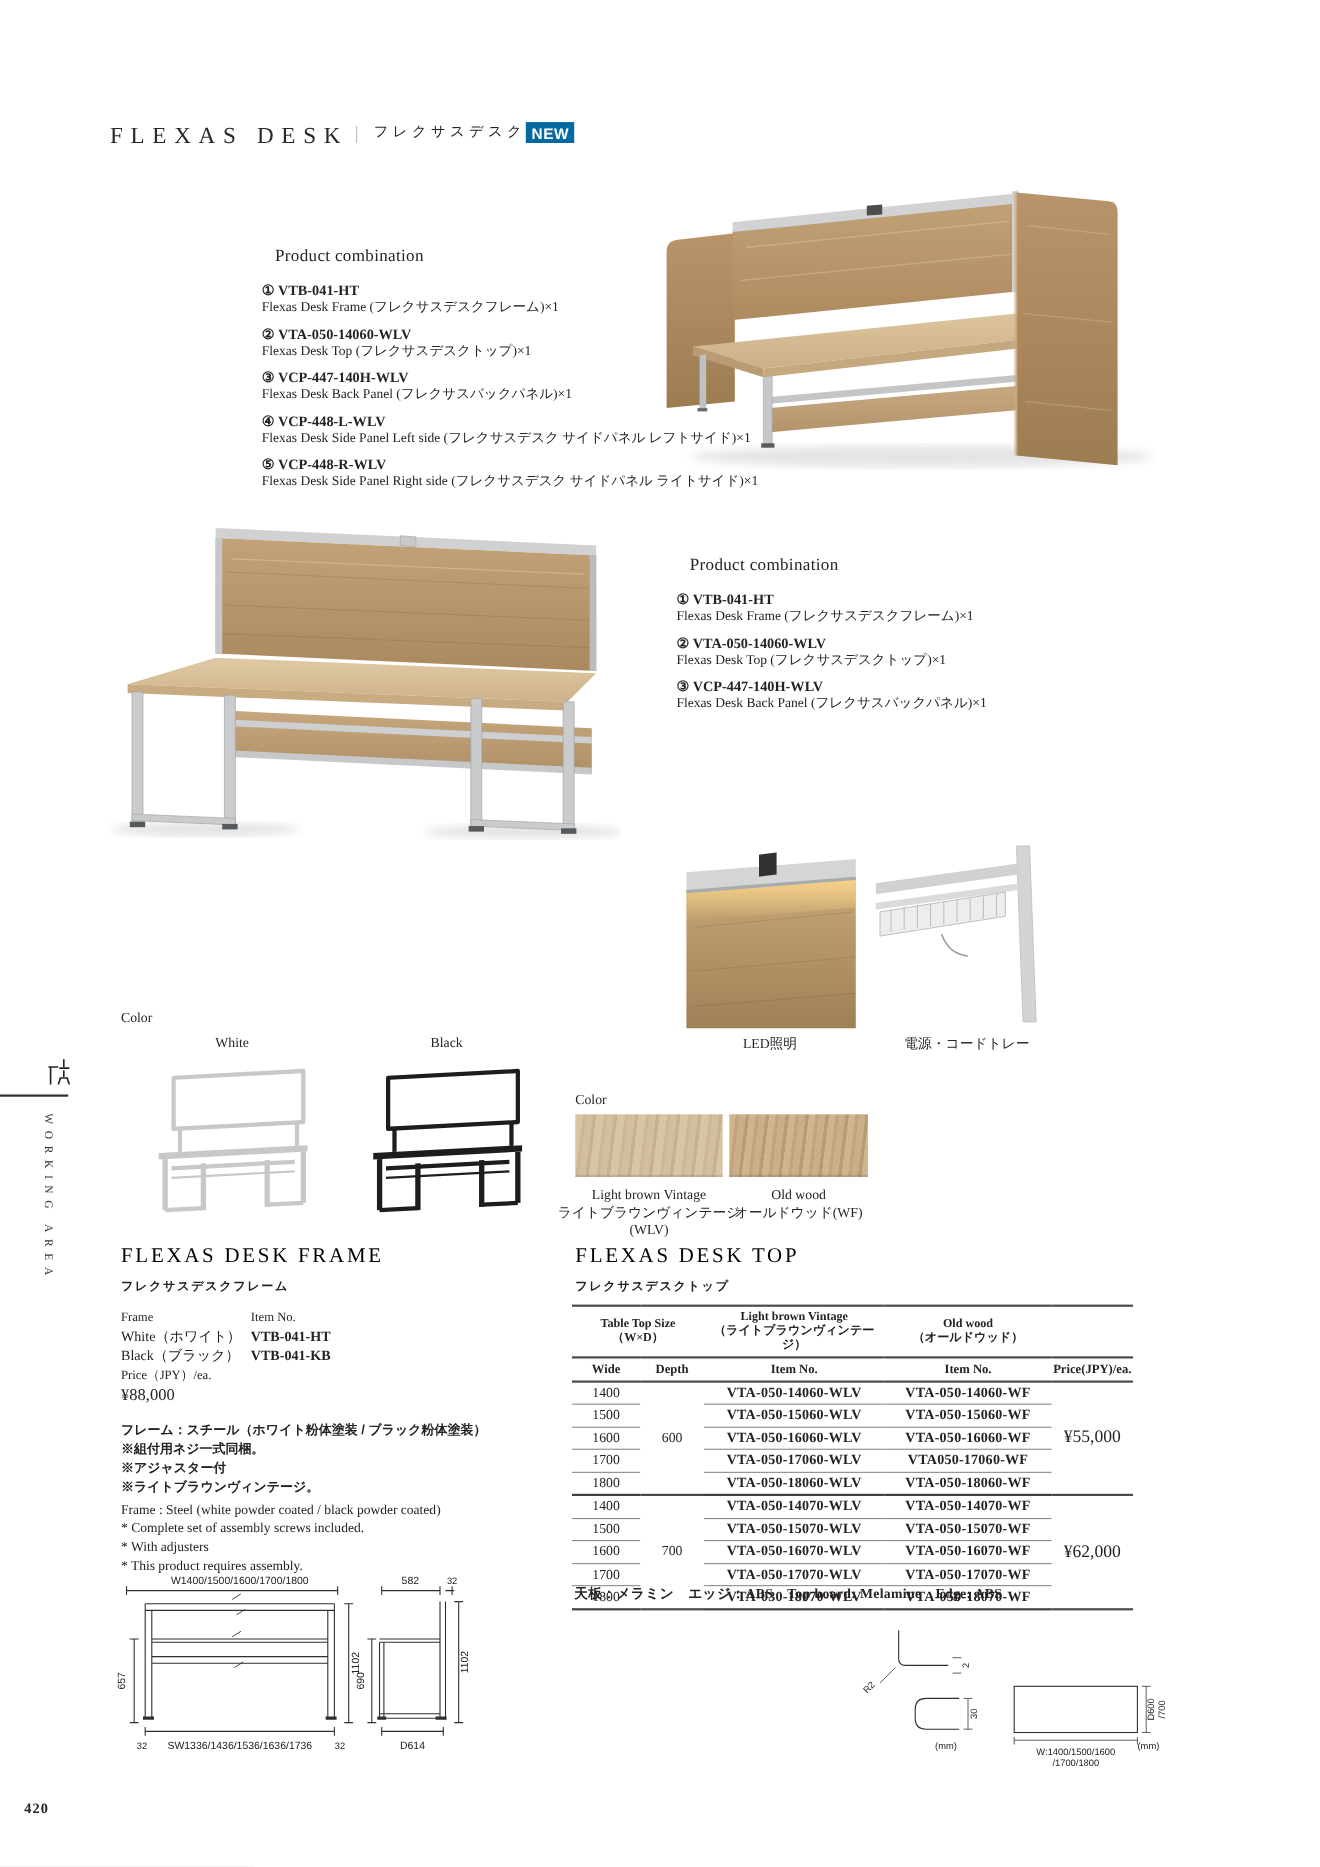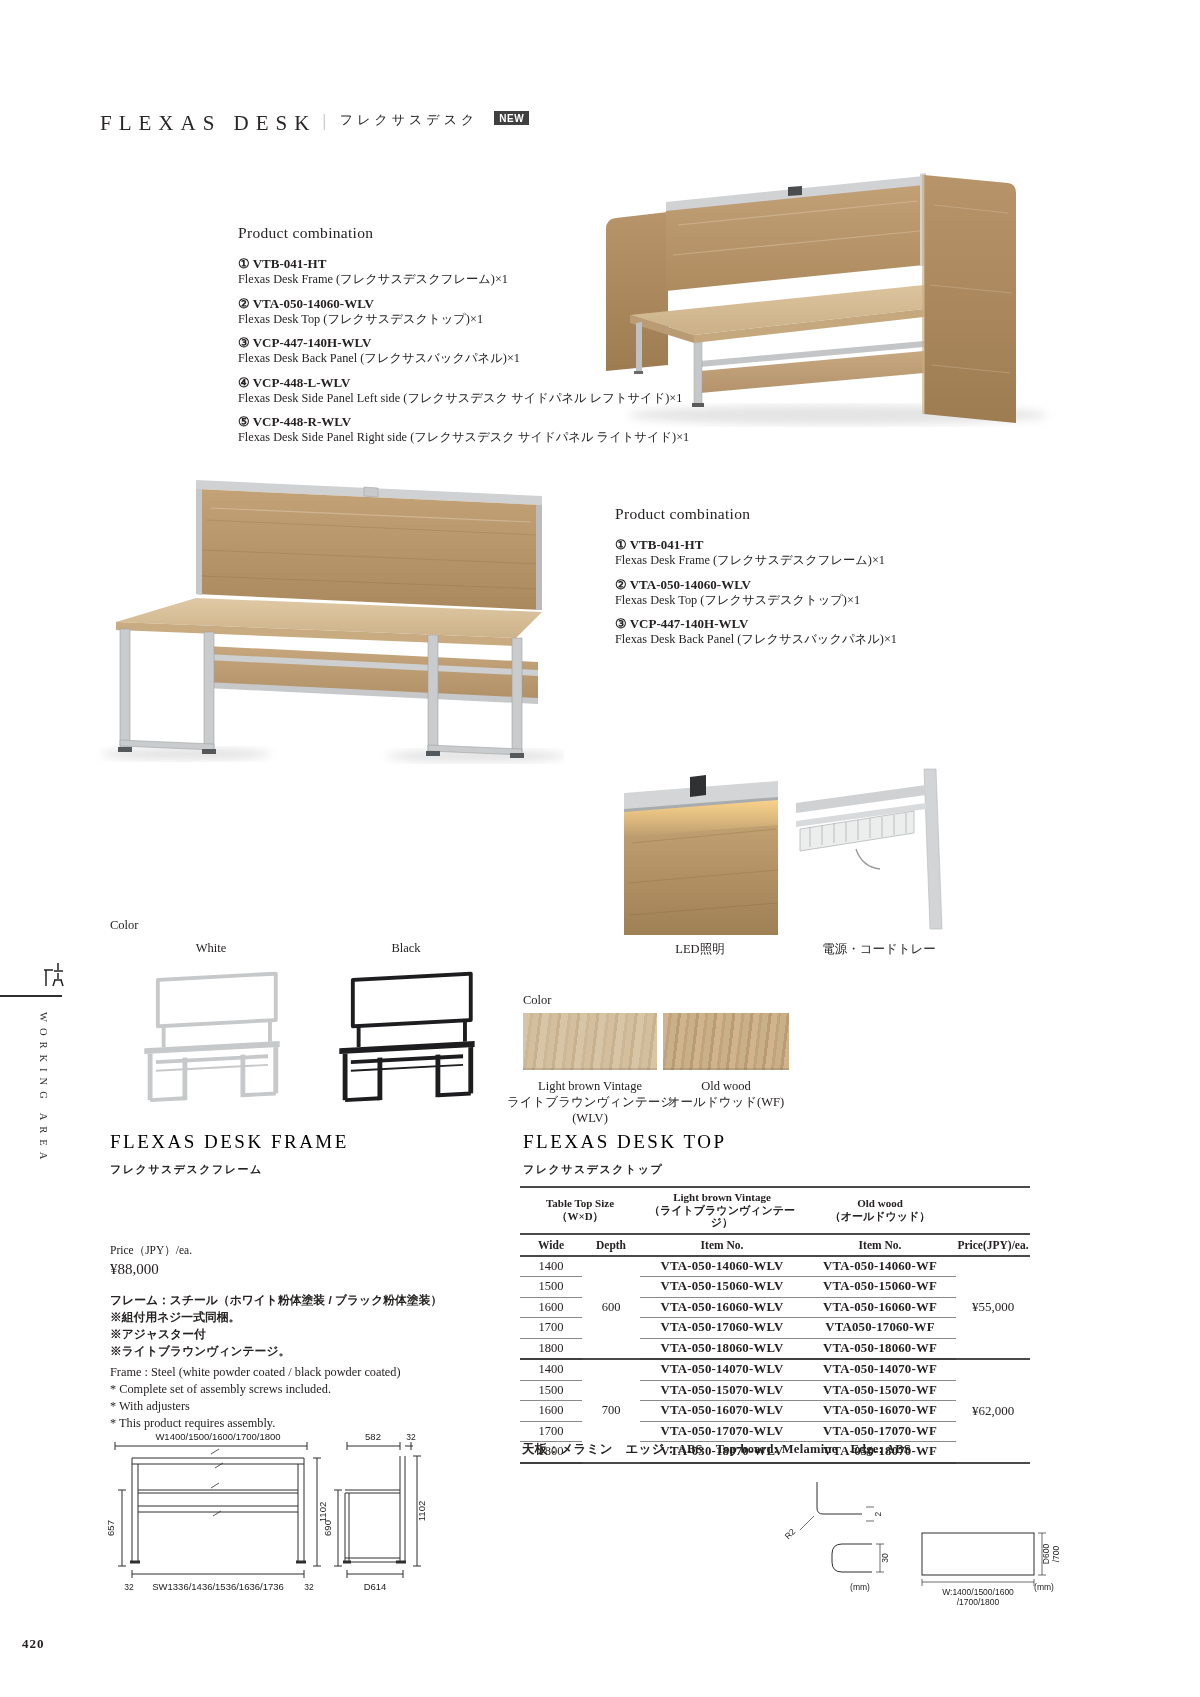--- a/index.html
+++ b/index.html
@@ -7,26 +7,26 @@
     position:relative; width:1200px; height:1697px; margin:0 auto;
     background:#ffffff; overflow:hidden;
     font-family:"Liberation Serif","DejaVu Serif",serif; color:#262222;
   }
 
   
   .hdr { position:absolute; left:100px; top:111px; display:flex; align-items:flex-start; z-index:3; }
   .t-en { font-size:21px; letter-spacing:7px; color:#2b2626; }
   .t-div { margin:0 14px 0 6px; color:#b5b5b5; font-size:17px; }
   .t-jp { font-size:13px; letter-spacing:4px; }
-  .badge { margin-left:16px; background:#404040; color:#fff; font-family:"Liberation Sans",sans-serif;
-           font-size:10px; font-weight:700; padding:2px 5px 1px; letter-spacing:.5px; }
+  .badge { background:#0369a1; color:#fff; font-family:"Liberation Sans",sans-serif;
+           font-size:14px; font-weight:700; padding:2px 5px 1px; letter-spacing:.5px; }
 
   
   .combo { position:absolute; z-index:3; }
-  .combo h3 { font-size:15.5px; font-weight:500; margin:0 0 13px; letter-spacing:.3px; }
+  .combo h3 { font-size:15.5px; font-weight:500; margin:0 12px 13px; letter-spacing:.3px; }
   .ci { margin-bottom:7px; }
   .ci .code { font-size:13px; font-weight:600; line-height:17px; white-space:nowrap; }
   .ci .desc { font-size:12.3px; line-height:15.5px; white-space:nowrap; }
 
   .caption { position:absolute; font-size:12.5px; text-align:center; z-index:3; }
   .clabel  { position:absolute; font-size:12.5px; z-index:3; }
   .cap2 { line-height:16px; }
 
   .sec-title { position:absolute; font-size:19px; letter-spacing:2.5px; color:#000000; z-index:3; }
   .sec-sub   { position:absolute; font-family:"Liberation Sans",sans-serif; font-weight:600;
@@ -49,21 +49,21 @@
   .top-table th, .top-table td { padding:0; text-align:center; }
   .top-table th.h1 { font-size:11px; font-weight:600; line-height:12.5px; padding:3px 0 4px;
                      border-bottom:2px solid #4a4a4a; }
   .top-table th.h2 { font-size:11.5px; font-weight:600; height:20px;
                      border-bottom:2px solid #4a4a4a; }
   .top-table td { height:19.5px; font-size:12.5px; }
   .top-table td.codecell { font-weight:600; font-size:12.8px; letter-spacing:.2px; }
   .top-table td.bw, .top-table td.bi { border-bottom:1px solid #8a8a8a; }
   .top-table tr.gend td { border-bottom:2px solid #404040; }
   .top-table td.dcell, .top-table td.pcell { border-bottom:2px solid #4a4a4a; }
-  .top-table td.pcell { font-size:13px; }
+  .top-table td.pcell { font-size:16px; }
   .matnote { position:absolute; left:522px; top:1441px; font-size:12.5px; font-weight:600;
              letter-spacing:.3px; z-index:3; }
 
   
   .swatch { position:absolute; z-index:2; box-shadow:inset 0 -2px rgba(0,0,0,.10); }
   .sw-wlv { background:repeating-linear-gradient(97deg,#d8c5a6 0 7px,#ccb796 7px 10px,#d3bf9e 10px 16px,#c7b18f 16px 19px); }
   .sw-wf  { background:repeating-linear-gradient(97deg,#cfb48e 0 6px,#c1a47c 6px 9px,#cab089 9px 15px,#b99c74 15px 18px); }
 
   
   .side-rule { position:absolute; left:0; top:995px; width:62px; height:2px; background:#2f2f2f; z-index:3; }
@@ -276,20 +276,31 @@
     <div>ライトブラウンヴィンテージ(WLV)</div>
   </div>
   <div class="caption cap2" style="left:647px;top:1078px;width:158px">
     <div>Old wood</div>
     <div>オールドウッド(WF)</div>
   </div>
 
   <div class="sec-title" style="left:110px;top:1131px">FLEXAS DESK FRAME</div>
   <div class="sec-sub" style="left:110px;top:1162px">フレクサスデスクフレーム</div>
 
+  <div class="fblock" style="top:1190px">
+    <div class="frow fhead">
+      <span class="fc1">Frame</span><span>Item No.</span>
+    </div>
+    <div class="frow">
+      <span class="fc1">White（ホワイト）</span><span class="fcode">VTB-041-HT</span>
+    </div>
+    <div class="frow">
+      <span class="fc1">Black（ブラック）</span><span class="fcode">VTB-041-KB</span>
+    </div>
+  </div>
 
   <div class="fblock" style="top:1243px">
     <div class="plabel">Price（JPY）/ea.</div>
     <div class="pval">¥88,000</div>
   </div>
 
   <div class="fblock" style="top:1292px">
     <div class="njp">フレーム：スチール（ホワイト粉体塗装 / ブラック粉体塗装）</div>
     <div class="njp">※組付用ネジ一式同梱。</div>
     <div class="njp">※アジャスター付</div>

